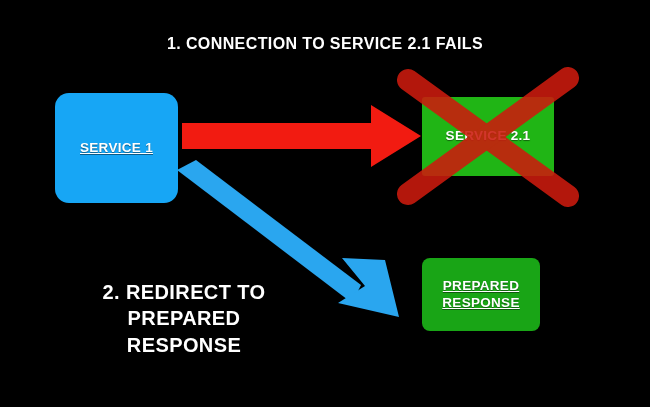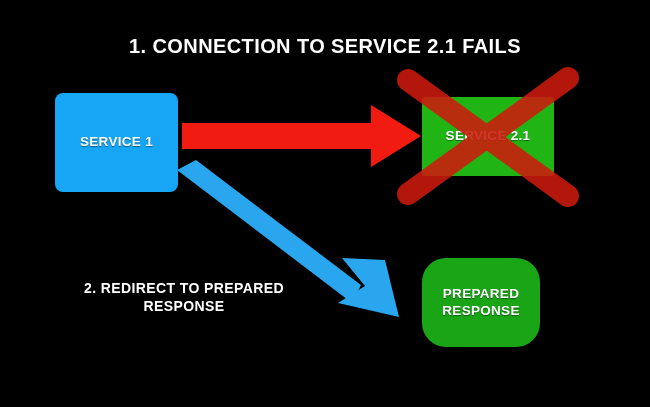--- a/index.html
+++ b/index.html
@@ -36,65 +36,67 @@
   .node-label {
     display: block;
     line-height: 1.22;
     white-space: pre-line;
     text-shadow: 0 1px 1px rgba(0,0,0,0.45);
   }
   #node-service1 {
     left: 55px;
     top: 93px;
     width: 123px;
-    height: 99px;
+    height: 110px;
     background: #17a6f5;
-    border-radius: 8px;
+    border-radius: 14px;
     font-size: 13.5px;
+    text-decoration: underline;
   }
   #node-service21 {
     left: 422px;
     top: 97px;
     width: 132px;
     height: 79px;
     background: #20b515;
     border-radius: 3px;
     font-size: 13.5px;
     z-index: 2;
   }
   #node-prepared {
     left: 422px;
     top: 258px;
     width: 118px;
-    height: 89px;
+    height: 73px;
     background: #19a516;
-    border-radius: 24px;
+    border-radius: 8px;
     font-size: 13.5px;
+    text-decoration: underline;
   }
   .caption {
     position: absolute;
     color: #ffffff;
     font-weight: bold;
     text-align: center;
     letter-spacing: 0.4px;
     line-height: 1.32;
     white-space: pre-line;
     text-shadow: 0 1px 2px rgba(0,0,0,0.6);
   }
   #caption-step1 {
     left: 120px;
     top: 33px;
     width: 410px;
-    font-size: 20px;
+    font-size: 16px;
   }
   #caption-step2 {
     left: 48px;
     top: 279px;
     width: 272px;
-    font-size: 14px;
+    font-size: 20px;
   }
   .x-mark-layer { z-index: 3; }
 </style>
 </head>
 <body>
 
 <div id="canvas">
 
   <svg class="svg-layer" viewBox="0 0 650 407" xmlns="http://www.w3.org/2000/svg">
 

